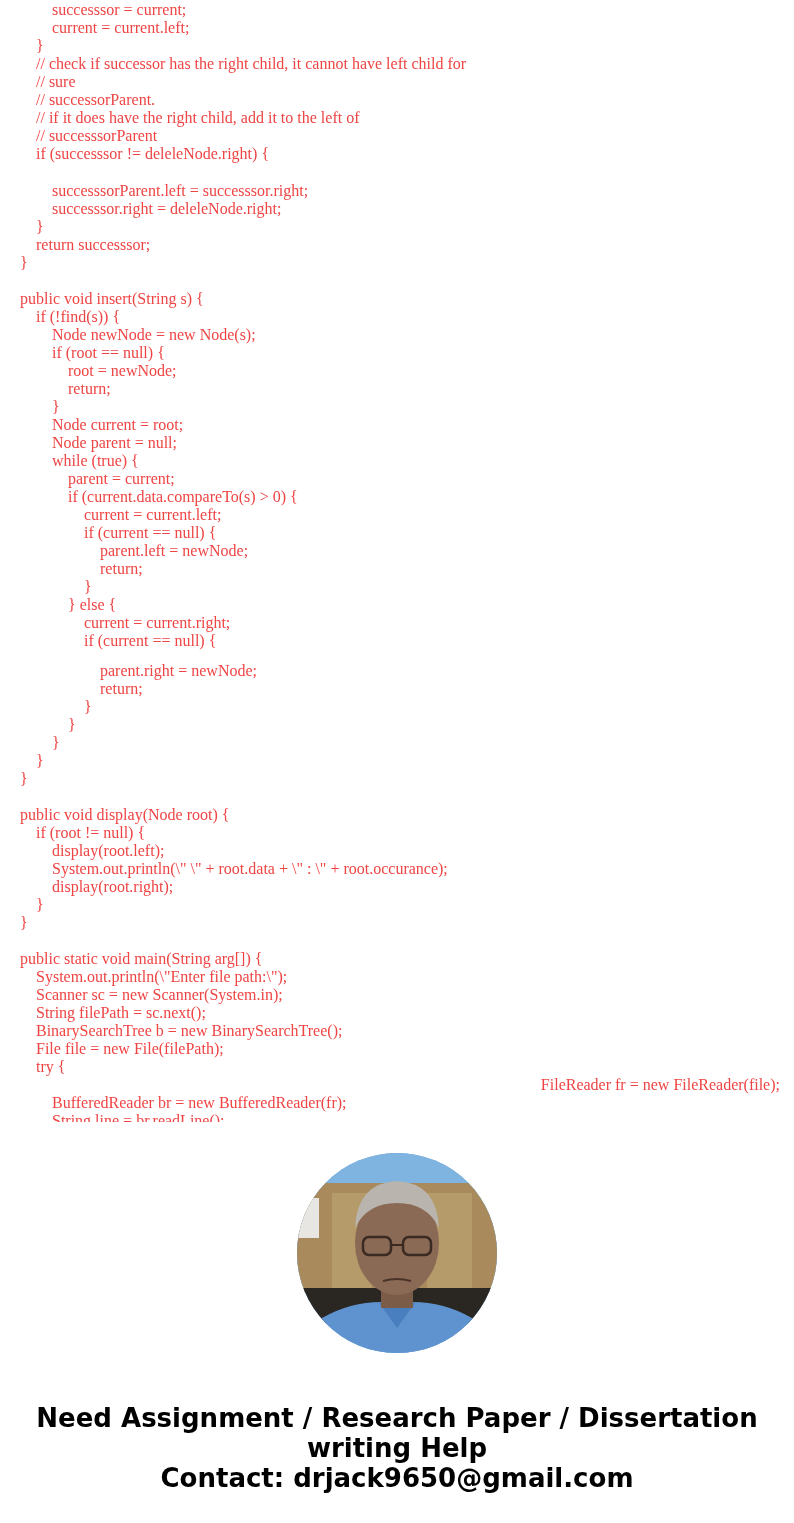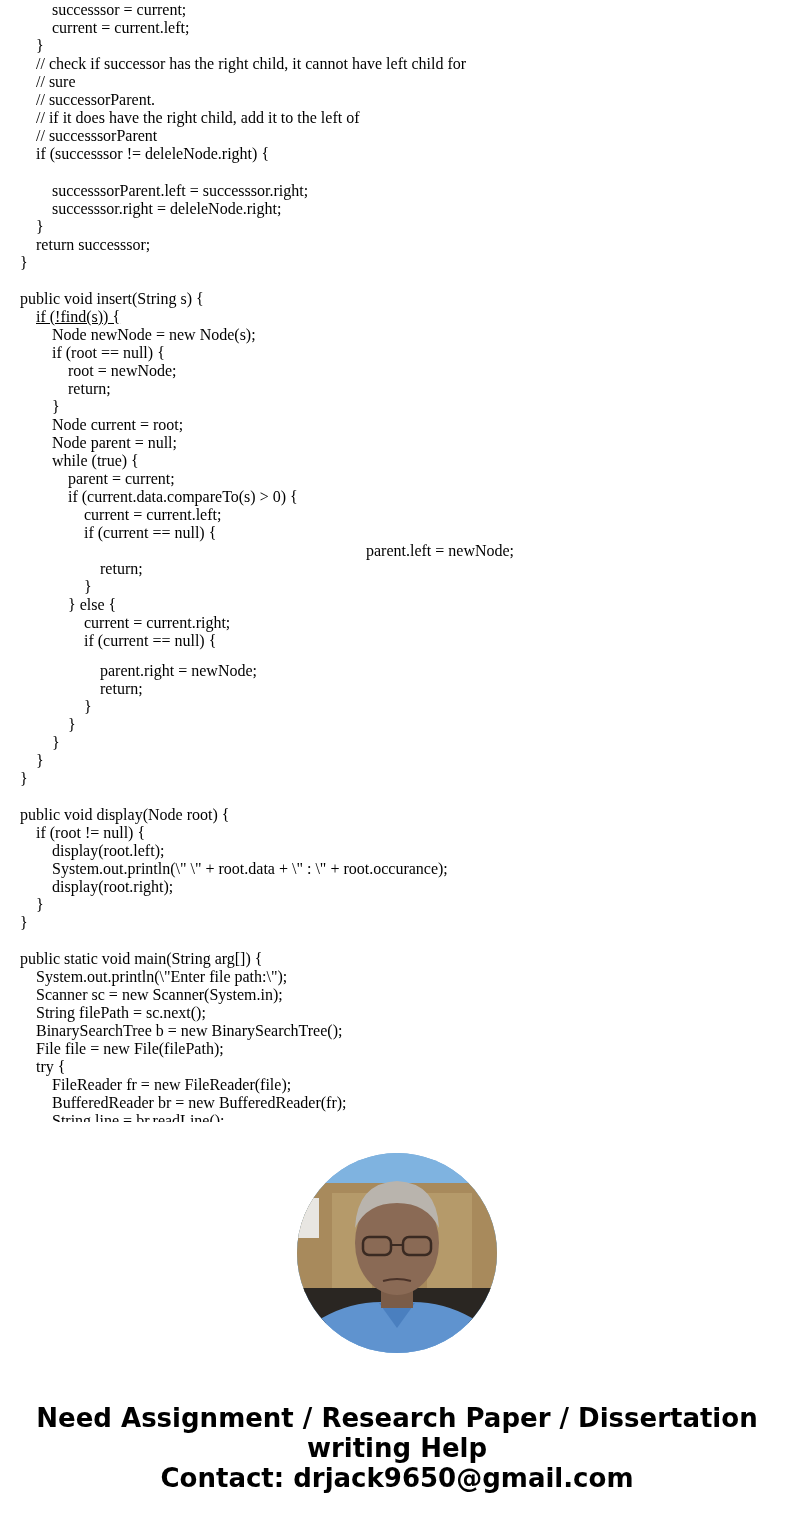--- a/index.html
+++ b/index.html
@@ -1,21 +1,21 @@
 <!DOCTYPE html>
 <html><head>
   <meta charset="utf-8">
   <style>
     html, body { margin: 0; padding: 0; background: #ffffff; }
     body { width: 794px; height: 1523px; position: relative; overflow: hidden; }
     .code-block {
       position: absolute; left: 20px; top: 1px; width: 760px; height: 1121px;
       overflow: hidden;
       font-family: "Liberation Serif", serif; font-size: 16px; line-height: 18px;
-      color: #000000;
+      color: #ef4444;
     }
     .code-line { white-space: pre; height: 18px; }
     .avatar {
       position: absolute; left: 297px; top: 1153px; width: 200px; height: 200px;
       border-radius: 50%; overflow: hidden;
       background: #6fa4d6;
     }
     .footer {
       position: absolute; left: 0; top: 1403px; width: 794px; text-align: center;
       font-family: "DejaVu Sans", sans-serif; font-weight: bold; font-size: 26px;
@@ -36,34 +36,34 @@
     <div class="code-line" style="padding-left: 16px;">// if it does have the right child, add it to the left of</div>
     <div class="code-line" style="padding-left: 16px;">// successsorParent</div>
     <div class="code-line" style="padding-left: 16px;">if (successsor != deleleNode.right) {</div>
     <div class="code-line" style="padding-left: 32px; margin-top: 19px;">successsorParent.left = successsor.right;</div>
     <div class="code-line" style="padding-left: 32px;">successsor.right = deleleNode.right;</div>
     <div class="code-line" style="padding-left: 16px;">}</div>
     <div class="code-line" style="padding-left: 16px;">return successsor;</div>
     <div class="code-line" style="padding-left: 0px;">}</div>
     <div class="code-line" style="padding-left: 0px;"></div>
     <div class="code-line" style="padding-left: 0px;">public void insert(String s) {</div>
-    <div class="code-line" style="padding-left: 16px; text-decoration: underline;">if (!find(s)) {</div>
+    <div class="code-line" style="padding-left: 16px;">if (!find(s)) {</div>
     <div class="code-line" style="padding-left: 32px;">Node newNode = new Node(s);</div>
     <div class="code-line" style="padding-left: 32px;">if (root == null) {</div>
     <div class="code-line" style="padding-left: 48px;">root = newNode;</div>
     <div class="code-line" style="padding-left: 48px;">return;</div>
     <div class="code-line" style="padding-left: 32px;">}</div>
     <div class="code-line" style="padding-left: 32px;">Node current = root;</div>
     <div class="code-line" style="padding-left: 32px;">Node parent = null;</div>
     <div class="code-line" style="padding-left: 32px;">while (true) {</div>
     <div class="code-line" style="padding-left: 48px;">parent = current;</div>
     <div class="code-line" style="padding-left: 48px;">if (current.data.compareTo(s) &gt; 0) {</div>
     <div class="code-line" style="padding-left: 64px;">current = current.left;</div>
     <div class="code-line" style="padding-left: 64px;">if (current == null) {</div>
-    <div class="code-line" style="padding-left: 80px; text-align: center;">parent.left = newNode;</div>
+    <div class="code-line" style="padding-left: 80px;">parent.left = newNode;</div>
     <div class="code-line" style="padding-left: 80px;">return;</div>
     <div class="code-line" style="padding-left: 64px;">}</div>
     <div class="code-line" style="padding-left: 48px;">} else {</div>
     <div class="code-line" style="padding-left: 64px;">current = current.right;</div>
     <div class="code-line" style="padding-left: 64px;">if (current == null) {</div>
     <div class="code-line" style="padding-left: 80px; margin-top: 12px;">parent.right = newNode;</div>
     <div class="code-line" style="padding-left: 80px;">return;</div>
     <div class="code-line" style="padding-left: 64px;">}</div>
     <div class="code-line" style="padding-left: 48px;">}</div>
     <div class="code-line" style="padding-left: 32px;">}</div>
@@ -78,21 +78,21 @@
     <div class="code-line" style="padding-left: 16px;">}</div>
     <div class="code-line" style="padding-left: 0px;">}</div>
     <div class="code-line" style="padding-left: 0px;"></div>
     <div class="code-line" style="padding-left: 0px;">public static void main(String arg[]) {</div>
     <div class="code-line" style="padding-left: 16px;">System.out.println(\"Enter file path:\");</div>
     <div class="code-line" style="padding-left: 16px;">Scanner sc = new Scanner(System.in);</div>
     <div class="code-line" style="padding-left: 16px;">String filePath = sc.next();</div>
     <div class="code-line" style="padding-left: 16px;">BinarySearchTree b = new BinarySearchTree();</div>
     <div class="code-line" style="padding-left: 16px;">File file = new File(filePath);</div>
     <div class="code-line" style="padding-left: 16px;">try {</div>
-    <div class="code-line" style="padding-left: 32px;">FileReader fr = new FileReader(file);</div>
+    <div class="code-line" style="padding-left: 32px; text-align: right;">FileReader fr = new FileReader(file);</div>
     <div class="code-line" style="padding-left: 32px;">BufferedReader br = new BufferedReader(fr);</div>
     <div class="code-line" style="padding-left: 32px;">String line = br.readLine();</div>
     <div class="code-line" style="padding-left: 32px; text-align: right;">while(line != null){</div>
     <div class="code-line" style="padding-left: 48px;">String words[] = line.split(\" \");</div>
   </div>
 
 <div class="avatar">
   <svg width="200" height="200" viewBox="0 0 200 200">
     <rect x="0" y="0" width="200" height="200" fill="#7fb3e0"></rect>
     <rect x="0" y="30" width="200" height="110" fill="#a88a5c"></rect>

